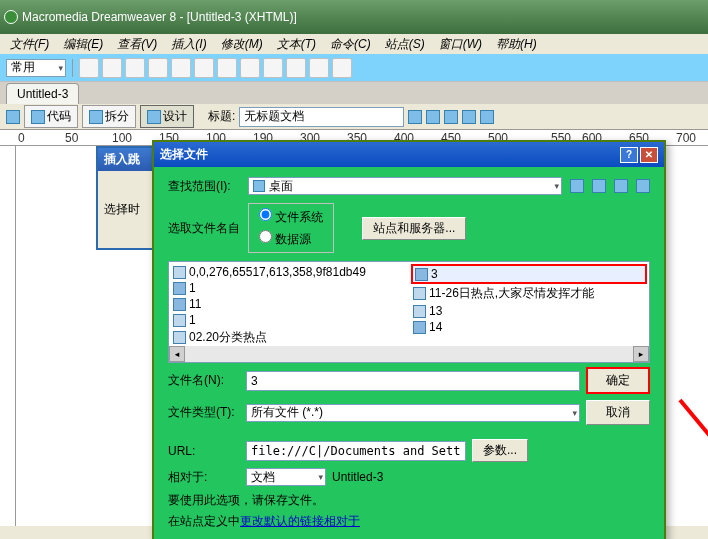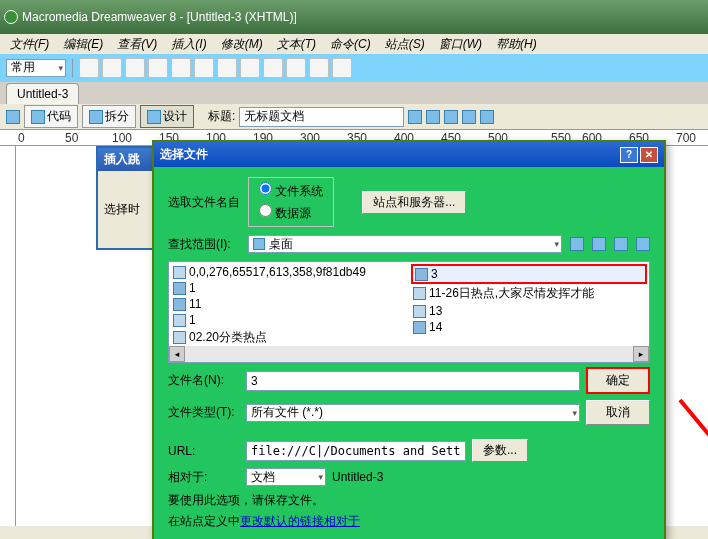--- a/index.html
+++ b/index.html
@@ -154,38 +154,38 @@
 <div class="dialog">
   <div class="dlg-title">
     <span>选择文件</span>
     <div class="wbtns">
       <div class="wbtn help">?</div>
       <div class="wbtn">✕</div>
     </div>
   </div>
   <div class="dlg-body">
     <div class="row">
+      <span class="lbl">查找范围(I):</span>
+      <div class="combo" style="flex:1">
+        <span class="icon16" style="width:12px;height:12px;margin-right:4px"></span>
+        <span>桌面</span>
+      </div>
+      <span class="icon16"></span>
+      <span class="icon16"></span>
+      <span class="icon16"></span>
+      <span class="icon16"></span>
+    </div>
+
+    <div class="row">
       <span class="lbl">选取文件名自</span>
       <div class="radio-grp">
         <label><input type="radio" checked="" style=""> <span>文件系统</span></label>
         <label><input type="radio" style=""> <span>数据源</span></label>
       </div>
       <button class="btn3d" style="margin-left:20px">站点和服务器...</button>
-    </div>
-
-    <div class="row">
-      <span class="lbl">查找范围(I):</span>
-      <div class="combo" style="flex:1">
-        <span class="icon16" style="width:12px;height:12px;margin-right:4px"></span>
-        <span>桌面</span>
-      </div>
-      <span class="icon16"></span>
-      <span class="icon16"></span>
-      <span class="icon16"></span>
-      <span class="icon16"></span>
     </div>
 
     <div class="file-list">
       <div class="file-cols" id="file-cols">
           <div class="file-col">
             <div class="file-item">
               <span class="fic doc"></span>
               <span>0,0,276,65517,613,358,9f81db49</span>
             </div>
             <div class="file-item">

